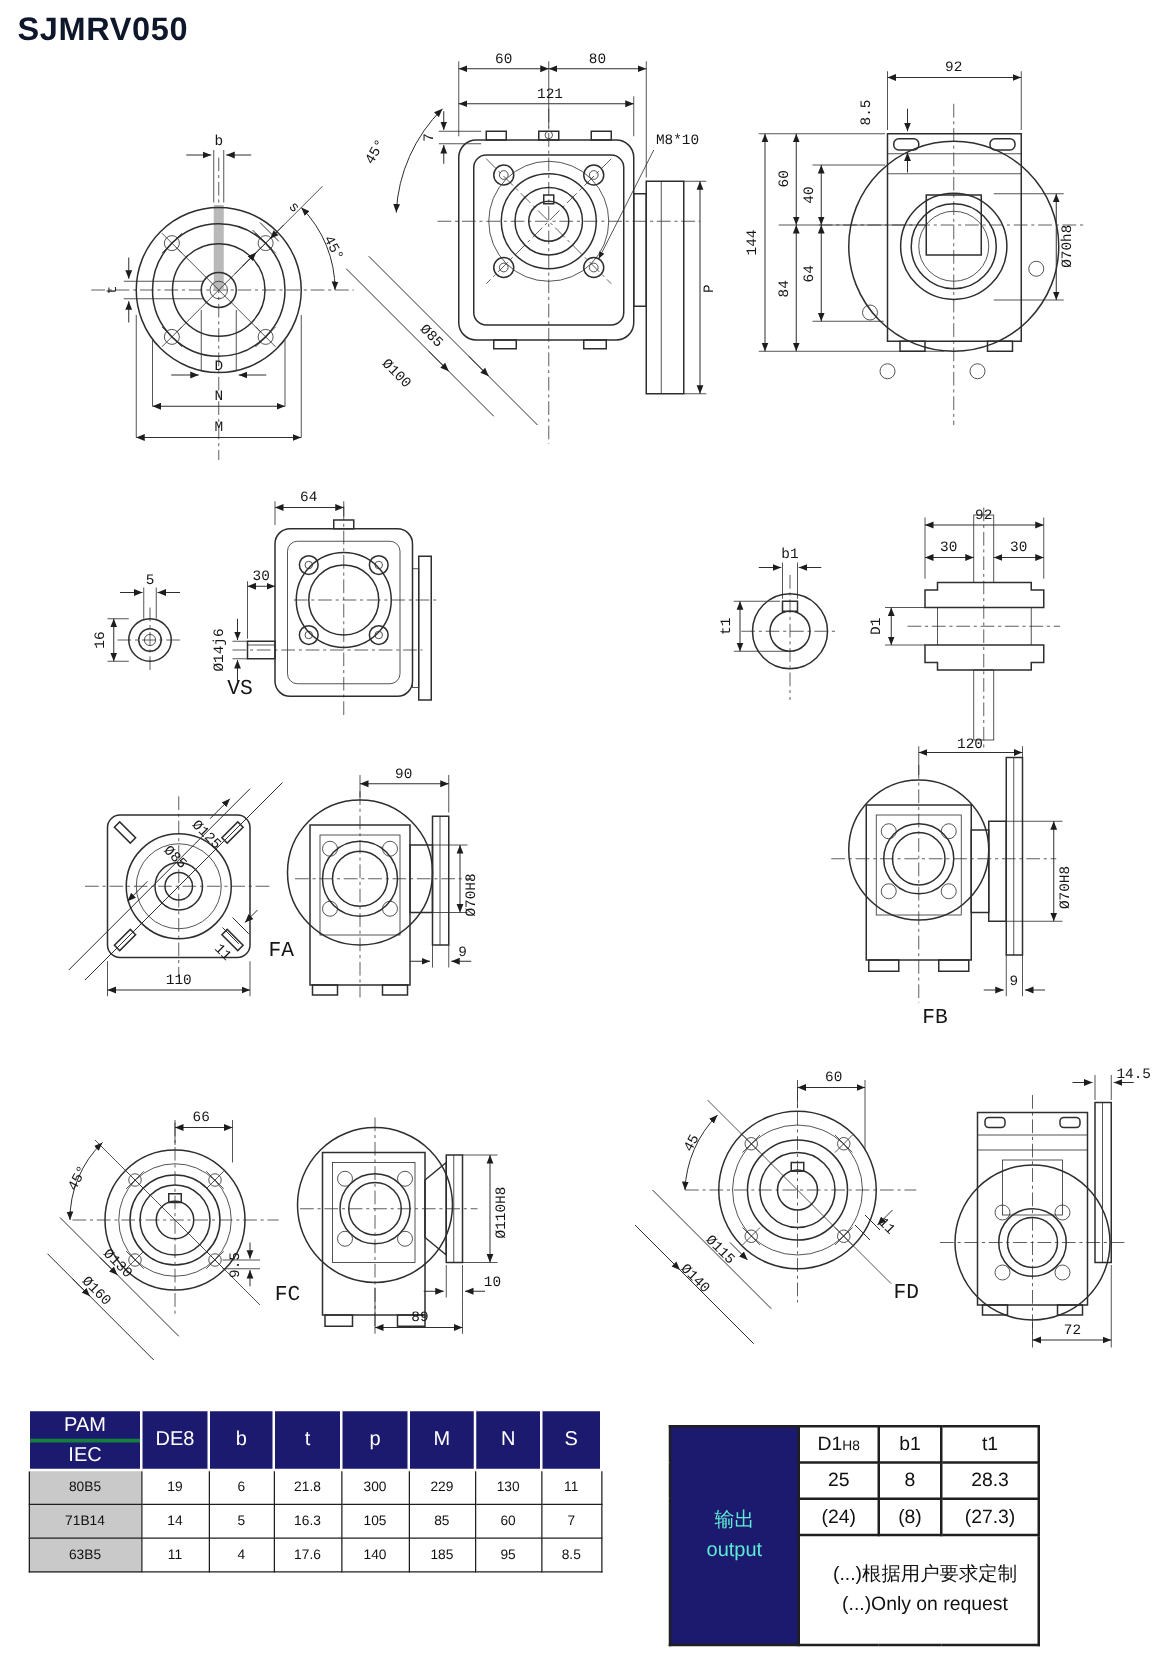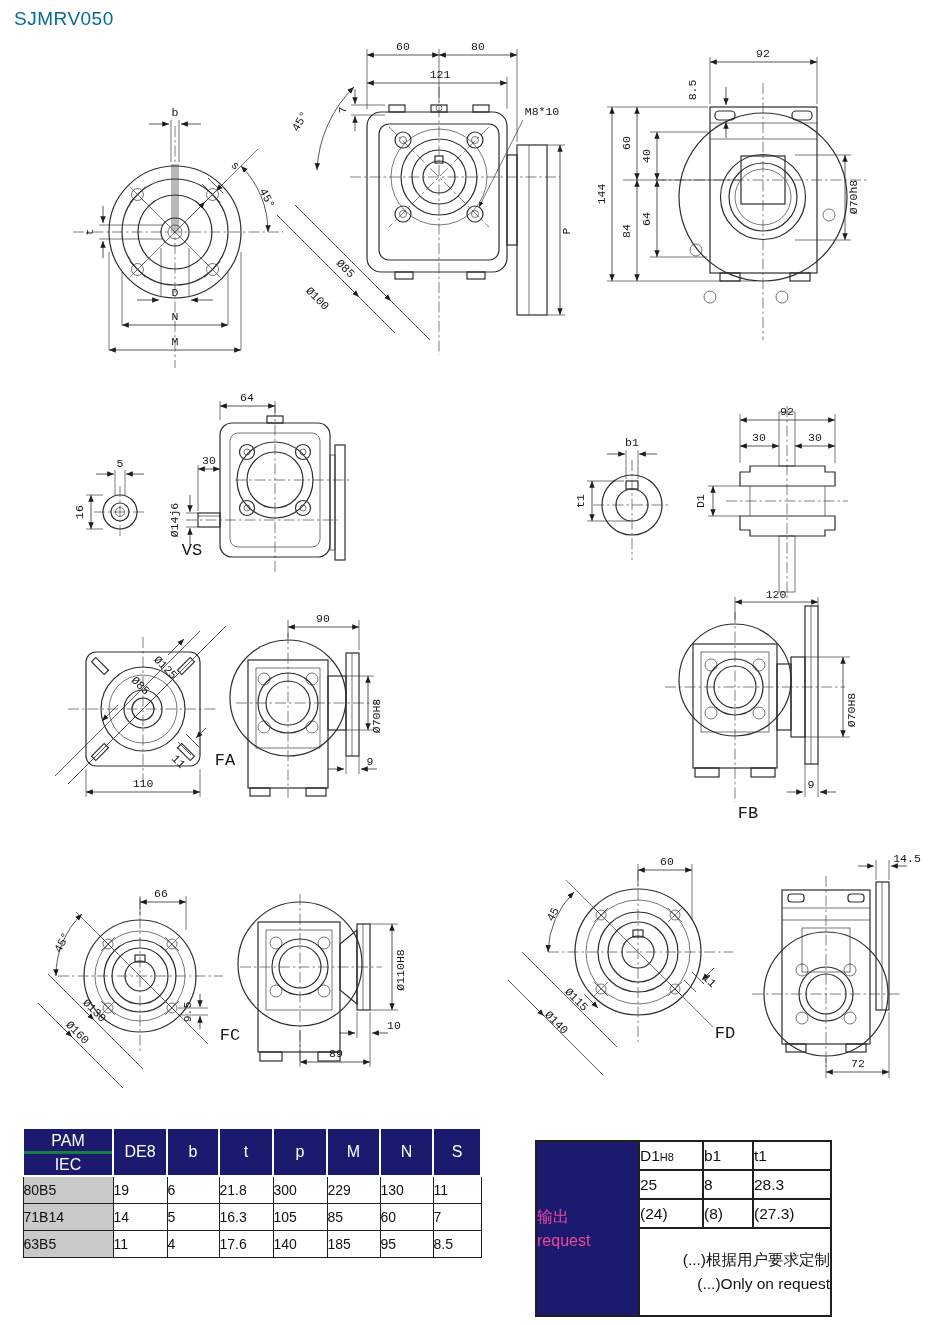--- a/index.html
+++ b/index.html
@@ -1,39 +1,39 @@
 <!DOCTYPE html>
 <html><head>
 <meta charset="utf-8">
 <style>
   html,body{margin:0;padding:0}
   body{width:930px;height:1325px;position:relative;background:#fff;font-family:"Liberation Sans",sans-serif}
-  .title{position:absolute;left:14px;top:8px;font-size:19px;font-weight:normal;letter-spacing:.5px;color:#0369a1}
+  .title{position:absolute;left:14px;top:8px;font-size:26px;font-weight:bold;letter-spacing:.5px;color:#0f172a}
   svg{position:absolute;overflow:visible}
   .ln{stroke:#2e2e2e;stroke-width:1.2;fill:none}
   .tn{stroke:#2e2e2e;stroke-width:.65;fill:none}
   .cl{stroke:#3a3a3a;stroke-width:.65;fill:none;stroke-dasharray:11 3 2.5 3}
   .dm{stroke:#2e2e2e;stroke-width:.8;fill:none}
   .key{fill:#b9b9b9;stroke:none}
   text.dim{font:11.5px "Liberation Mono",monospace;fill:#161616;text-anchor:middle}
   text.lbl{font:17px "Liberation Mono",monospace;fill:#161616;text-anchor:middle}
   
   table{border-collapse:collapse;table-layout:fixed}
   .t1{position:absolute;left:22px;top:1127px}
   .t1 th{background:#1c1a6e;color:#fff;font-weight:normal;font-size:16px;border:2px solid #fff;padding:0;height:46px}
   .t1 th.corner{padding:0}
   .t1 th.corner div{height:21px;line-height:21px}
   .t1 th.corner div:first-child{border-bottom:3px solid #15803d}
-  .t1 td{border:1.6px solid #1f1f1f;background:#fff;color:#111;text-align:left;font-size:14px;height:26px;padding:0}
+  .t1 td{border:1.6px solid #1f1f1f;background:#fff;color:#111;text-align:center;font-size:11px;height:26px;padding:0}
   .t1 td.rh{background:#c9c9c9}
   
   .t2{position:absolute;left:535px;top:1140px}
-  .t2 td{border:2px solid #1f1f1f;font-size:15.5px;color:#111;background:#fff;padding:0;height:27px}
-  .t2 td.navy{background:#1c1a6e;color:#ec4899;border:2px solid #1f1f1f;font-size:16px;line-height:1.5}
-  .t2 td.note{height:78px;text-align:right;padding:4px 0 4px 10px;font-size:15.5px;line-height:1.55;vertical-align:middle}
+  .t2 td{border:2px solid #1f1f1f;text-align:center;font-size:15.5px;color:#111;background:#fff;padding:0;height:27px}
+  .t2 td.navy{background:#1c1a6e;color:#5eead4;border:2px solid #1f1f1f;font-size:16px;line-height:1.5}
+  .t2 td.note{height:78px;text-align:center;padding:4px 0 4px 10px;font-size:15.5px;line-height:1.55;vertical-align:middle}
   .t2 .sub{font-size:11px}
 </style>
 </head>
 <body>
 
 <div class="title">SJMRV050</div>
 
 <svg width="0" height="0">
  <defs>
   <marker id="arr" markerWidth="9" markerHeight="8" refX="8.5" refY="4" orient="auto-start-reverse">
@@ -662,21 +662,21 @@
  <colgroup>
       <col style="width:103px">
       <col style="width:64px">
       <col style="width:50px">
       <col style="width:78px">
     </colgroup>
  <tbody>
       <tr>
   <td class="navy" rowspan="4">
     <span>输出</span><br>
-    <span>request</span>
+    <span>output</span>
   </td>
   <td><span>D1</span><span class="sub">H8</span></td>
   <td>b1</td>
   <td>t1</td>
  </tr>
  <tr>
   <td>25</td>
   <td>8</td>
   <td>28.3</td>
  </tr>

